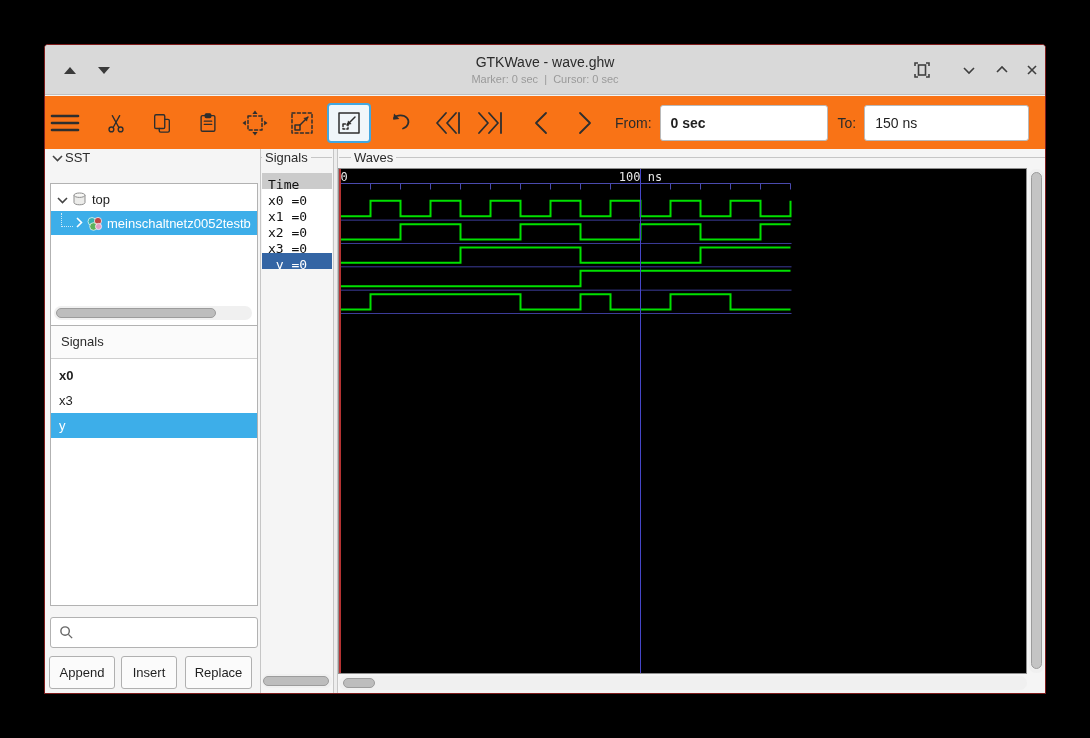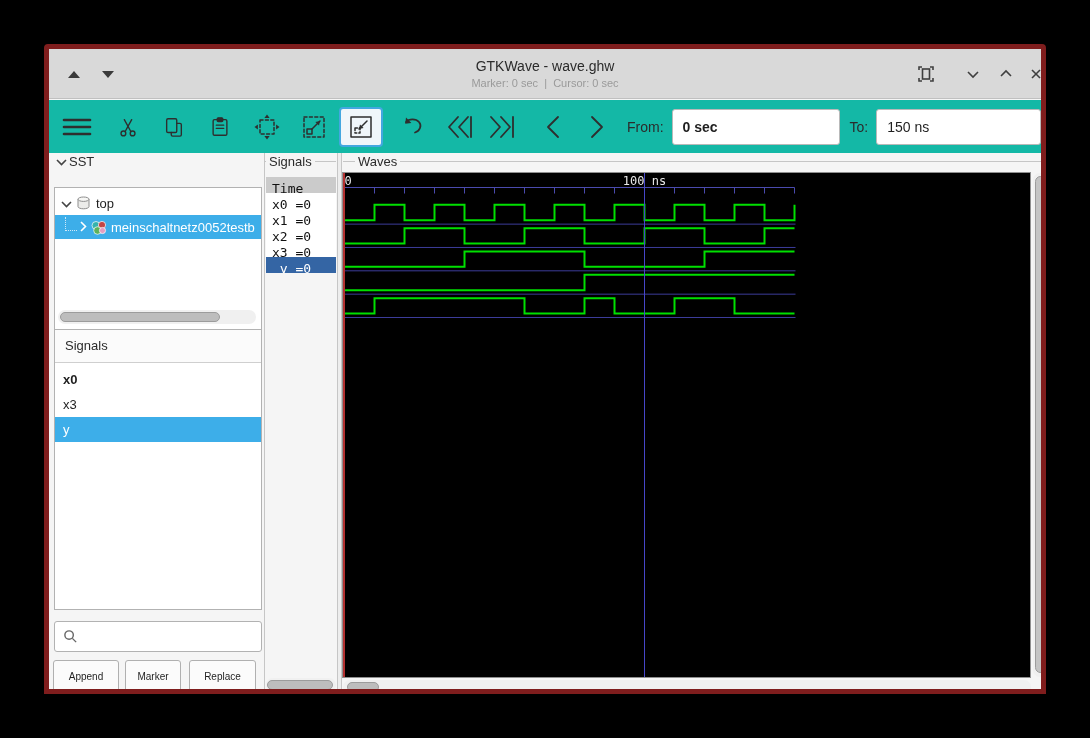--- a/index.html
+++ b/index.html
@@ -1,30 +1,30 @@
 <!DOCTYPE html>
 <html><head>
 <meta charset="utf-8">
 <style>
   * { box-sizing: border-box; margin: 0; padding: 0; }
   html,body { width:1090px; height:738px; background:#000; font-family:"Liberation Sans",sans-serif; }
-  .window { position:absolute; left:44px; top:44px; width:1002px; height:650px; background:#f5f5f5; border:5px solid #7f1d1d; border-radius:4px 4px 0 0; overflow:hidden; }
+  .window { position:absolute; left:44px; top:44px; width:1002px; height:650px; background:#f5f5f5; border:1px solid #7f1d1d; border-radius:4px 4px 0 0; overflow:hidden; }
 
   
   .titlebar { position:absolute; left:0; top:0; width:100%; height:50px; background:#d9d9d9; border-bottom:1px solid #c0c0c0; }
   .titlebar .title { position:absolute; left:0; right:0; top:9px; text-align:center; font-size:14px; color:#2b2b2b; }
   .titlebar .subtitle { position:absolute; left:0; right:0; top:28px; text-align:center; font-size:11px; color:#9a9a9a; }
   .tb-btn { position:absolute; width:22px; height:22px; top:14px; display:flex; align-items:center; justify-content:center; cursor:default; }
   .tri { width:0; height:0; border-left:6px solid transparent; border-right:6px solid transparent; }
   .tri.up { border-bottom:7px solid #3a3a3a; }
   .tri.down { border-top:7px solid #3a3a3a; }
   .winctl svg { stroke:#3f3f3f; stroke-width:1.6; fill:none; }
 
   
-  .toolbar { position:absolute; left:0; top:51px; width:100%; height:53px; display:flex; align-items:center; padding-left:8px; background:#14b8a6; }
+  .toolbar { position:absolute; left:0; top:51px; width:100%; height:53px; display:flex; align-items:center; padding-left:0; background:#f97316; }
   .tool { display:flex; align-items:center; justify-content:center; height:40px; flex:0 0 auto; }
   .tool svg { stroke:#2e2e2e; stroke-width:1.8; fill:none; stroke-linecap:round; stroke-linejoin:round; }
   .tool.active { border:2px solid #43a7e0; border-radius:4px; background:#f0f6fa; }
   .tb-label { font-size:14px; color:#2b2b2b; margin:0 8px 0 0; }
   .tb-input { height:36px; background:#fff; border:1px solid #b9b9b9; border-radius:3px; font-size:14px; color:#1f1f1f; padding:0 10px; font-family:"Liberation Sans",sans-serif; outline:none; }
 
   
   .panel-label { position:absolute; font-size:13px; color:#2b2b2b; background:#f5f5f5; padding:0 3px; z-index:3; }
   .chev { display:inline-block; }
   .chev svg { stroke:#444; stroke-width:1.6; fill:none; }
@@ -40,21 +40,21 @@
   
   .sig-frame-header { height:33px; line-height:32px; padding-left:10px; font-size:13px; color:#2b2b2b; border-bottom:1px solid #cfcfcf; background:#fbfbfb; }
   .sig-item { height:25px; line-height:25px; padding-left:8px; font-size:13px; color:#1f1f1f; }
   .sig-item.selected { background:#3daee9; color:#fff; }
 
   
   .search { position:absolute; display:flex; align-items:center; background:#fff; border:1px solid #b2b2b2; border-radius:3px; padding-left:8px; }
   .search svg { stroke:#666; stroke-width:1.5; fill:none; }
   .search input { border:none; outline:none; flex:1; height:100%; font-size:13px; padding-left:6px; background:transparent; font-family:"Liberation Sans",sans-serif; }
 
-  .btn { position:absolute; height:33px; background:#fbfbfb; border:1px solid #b0b0b0; border-radius:3px; font-size:10px; color:#1f1f1f; text-align:center; line-height:31px; cursor:default; }
+  .btn { position:absolute; height:33px; background:#fbfbfb; border:1px solid #b0b0b0; border-radius:3px; font-size:13px; color:#1f1f1f; text-align:center; line-height:31px; cursor:default; }
 
   
   .mono { font-family:"DejaVu Sans Mono","Liberation Mono",monospace; }
   .val-row { height:16px; line-height:23.34px; font-size:13px; color:#111; padding-left:6px; white-space:pre; overflow:hidden; }
   .val-row.header { background:#cbcbcb; }
   .val-row.selected { background:#3465a4; color:#fff; }
 
   .divider-v { position:absolute; width:1px; background:#c6c6c6; }
   .handle { position:absolute; width:5px; background:#ededed; border-left:1px solid #c6c6c6; border-right:1px solid #c6c6c6; }
 
@@ -242,21 +242,21 @@
 
   <div class="search" style="left:5px; top:572px; width:208px; height:31px;">
     <svg width="15" height="15" viewBox="0 0 16 16">
         <circle cx="6.5" cy="6.5" r="4.5"></circle>
         <line x1="10" y1="10" x2="14" y2="14"></line>
       </svg>
     <input value="" style="">
   </div>
 
   <div class="btn" style="left:4px; top:611px; width:66px;">Append</div>
-  <div class="btn" style="left:76px; top:611px; width:56px;">Marker</div>
+  <div class="btn" style="left:76px; top:611px; width:56px;">Insert</div>
   <div class="btn" style="left:140px; top:611px; width:67px;">Replace</div>
 
   <div class="divider-v" style="left:215px; top:104px; height:546px;"></div>
 
   <div class="panel-label" style="left:217px; top:105px;">Signals</div>
   <div style="position:absolute; left:216px; top:112px; width:71px; height:513px; border-top:1px solid #c6c6c6;"></div>
   <div style="position:absolute; left:217px; top:128px; width:70px;">
     <div class="val-row header mono">Time</div>
     <div class="val-row mono" style="background:#fff;">x0 =0</div>
     <div class="val-row mono" style="background:#fff;">x1 =0</div>

